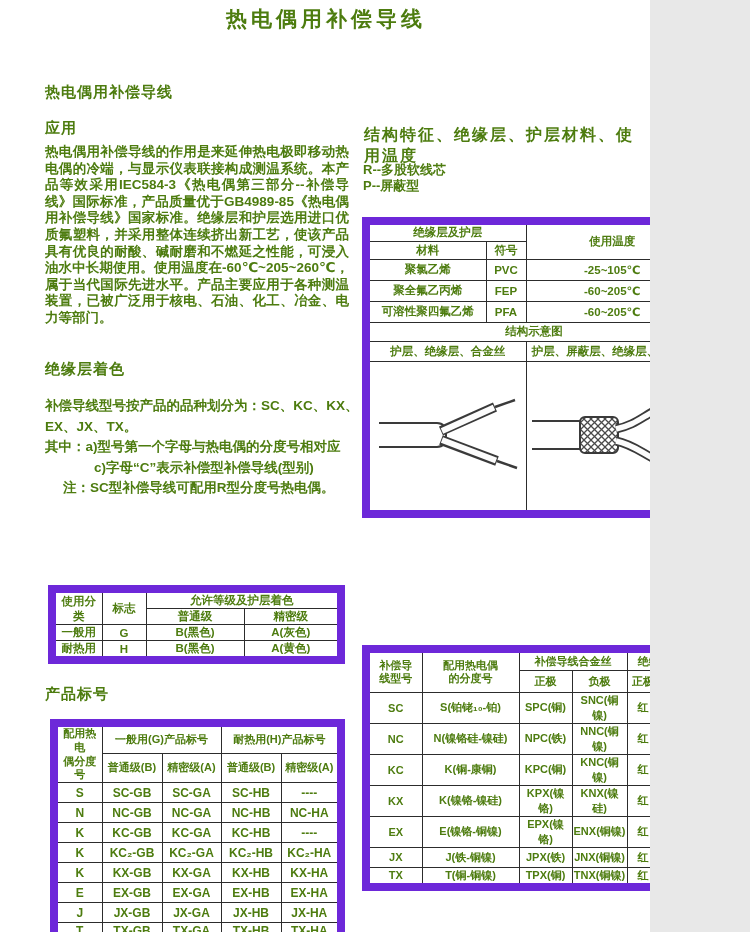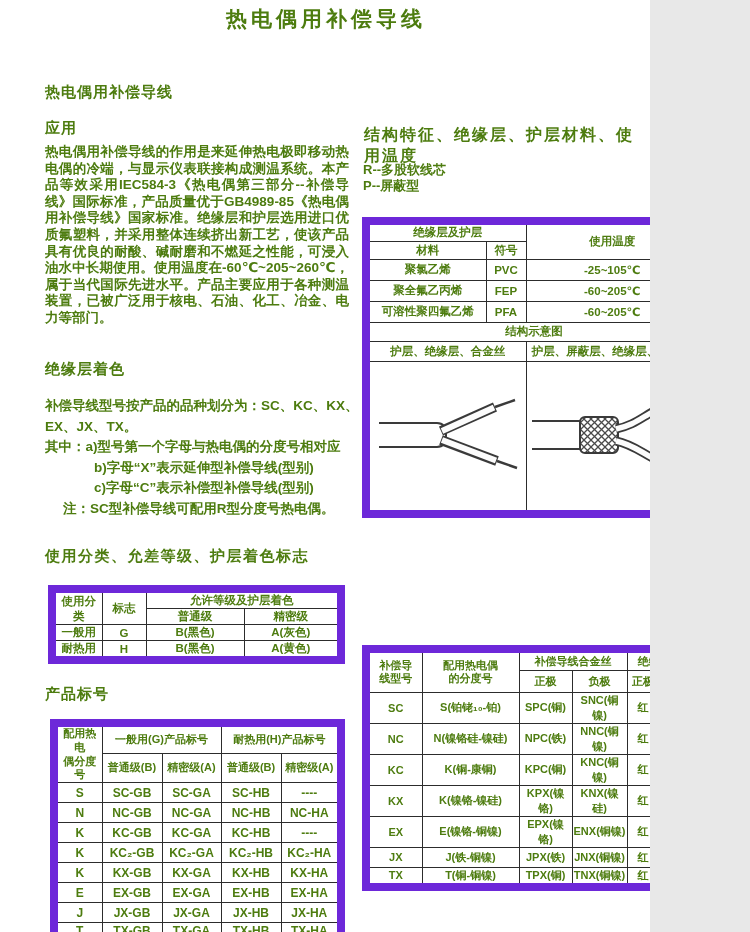--- a/index.html
+++ b/index.html
@@ -35,26 +35,24 @@
 
   <div class="abs h1" style="left:45px;top:83px;">热电偶用补偿导线</div>
 
   <div class="abs h1" style="left:45px;top:119px;">应用</div>
   <div class="abs body-text" style="left:45px;top:144px;">热电偶用补偿导线的作用是来延伸热电极即移动热电偶的冷端，与显示仪表联接构成测温系统。本产品等效采用IEC584-3《热电偶第三部分--补偿导线》国际标准，产品质量优于GB4989-85《热电偶用补偿导线》国家标准。绝缘层和护层选用进口优质氟塑料，并采用整体连续挤出新工艺，使该产品具有优良的耐酸、碱耐磨和不燃延之性能，可浸入油水中长期使用。使用温度在-60℃~205~260℃，属于当代国际先进水平。产品主要应用于各种测温装置，已被广泛用于核电、石油、化工、冶金、电力等部门。</div>
 
   <div class="abs h1" style="left:45px;top:360px;">绝缘层着色</div>
   <div class="abs tech" style="left:45px;top:396px;">
     <div>补偿导线型号按产品的品种划分为：SC、KC、KX、EX、JX、TX。</div>
     <div>其中：a)型号第一个字母与热电偶的分度号相对应</div>
-    <div class="ind1">b)字母“X”表示延伸型补偿导线(型别)</div>
     <div class="ind1">c)字母“C”表示补偿型补偿导线(型别)</div>
     <div class="ind2">注：SC型补偿导线可配用R型分度号热电偶。</div>
   </div>
 
-  <div class="abs h1" style="left:45px;top:547px;letter-spacing:1.5px;">使用分类、允差等级、护层着色标志</div>
 
   <table class="abs t1" style="left:48px;top:585px;width:289px;">
     <colgroup>
         <col style="width:50px">
         <col style="width:44px">
         <col style="width:98px">
         <col style="width:97px">
       </colgroup>
     <tbody>
         <tr style="height:15px;">

